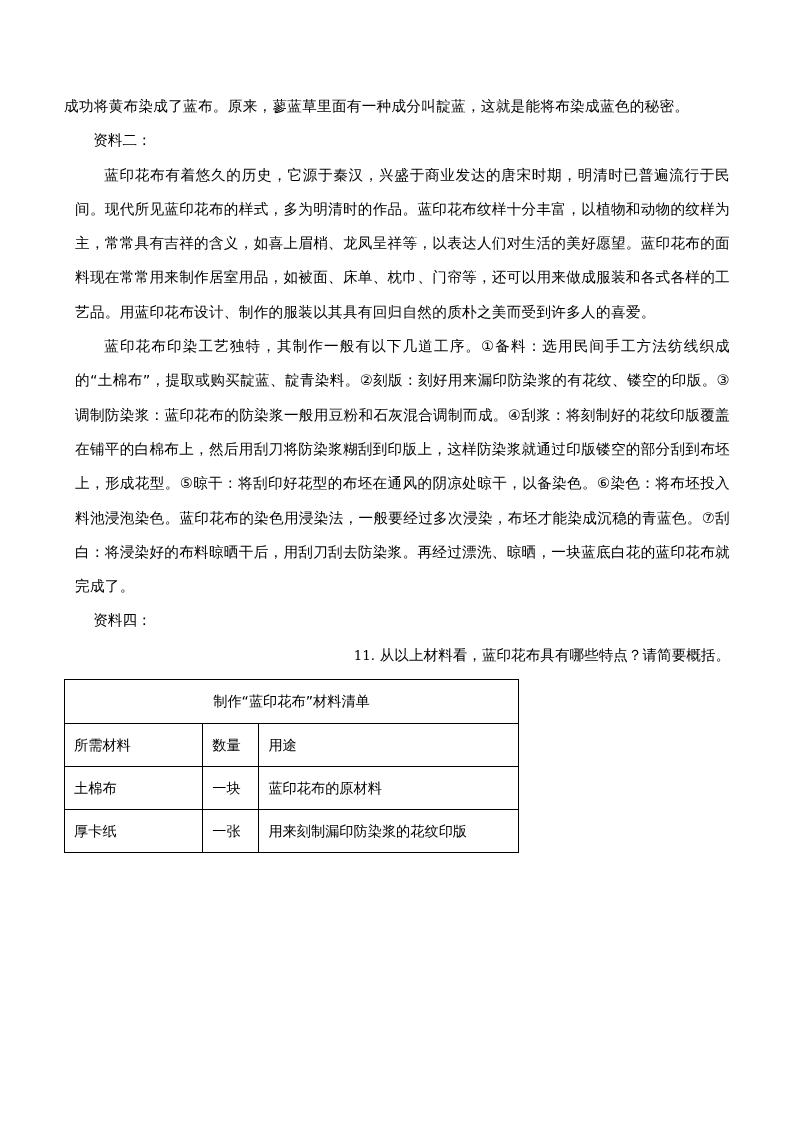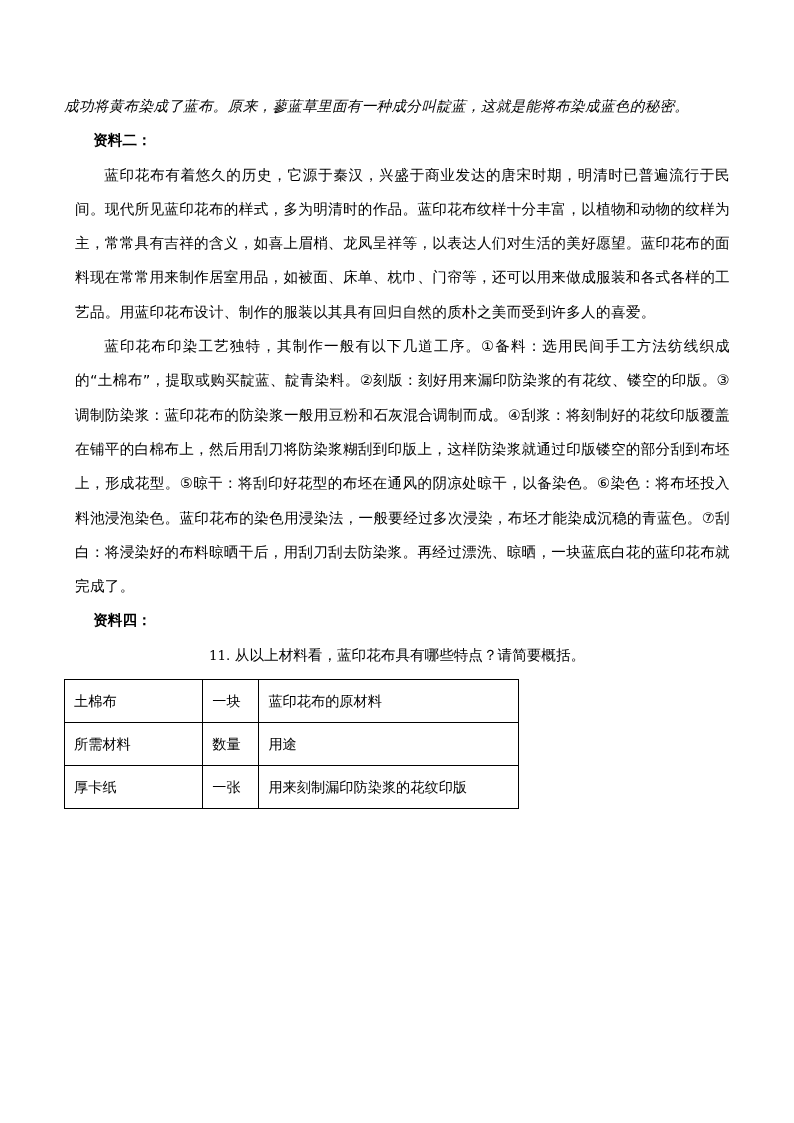--- a/index.html
+++ b/index.html
@@ -32,40 +32,38 @@
     font-size: 14.6px;
     line-height: 34.3px;
     text-align: justify;
     text-justify: inter-ideograph;
     margin: 0;
     letter-spacing: 0.02em;
     white-space: normal;
   }
   .para.continue {
     text-indent: 0;
-    font-style: italic;
   }
   .para.indent2 {
     text-indent: 2em;
     margin-left: 11px;
   }
   .label-line {
     font-size: 14.6px;
     line-height: 34.3px;
     margin: 0;
     text-indent: 2em;
-    font-weight: bold;
   }
 
   .question {
     font-size: 14.6px;
     line-height: 34.6px;
     margin: 0;
     text-indent: 0;
-    text-align: center;
+    text-align: right;
   }
   .qnum {
     font-family: "DejaVu Serif", "Liberation Serif", serif;
     font-size: 13.4px;
   }
 
   
   .mat-table-wrap {
     margin-top: 6px;
   }
@@ -116,28 +114,31 @@
 
     <div class="mat-table-wrap">
       <table class="mat-table">
         <colgroup>
           <col class="c-mat">
           <col class="c-qty">
           <col class="c-use">
         </colgroup>
         <tbody>
           <tr>
-            <td>土棉布</td>
-            <td>一块</td>
-            <td>蓝印花布的原材料</td>
+            <td class="title-cell" colspan="3">制作“蓝印花布”材料清单</td>
           </tr>
           <tr>
             <td>所需材料</td>
             <td>数量</td>
             <td>用途</td>
+          </tr>
+          <tr>
+            <td>土棉布</td>
+            <td>一块</td>
+            <td>蓝印花布的原材料</td>
           </tr>
           <tr>
             <td>厚卡纸</td>
             <td>一张</td>
             <td>用来刻制漏印防染浆的花纹印版</td>
           </tr>
 
         </tbody>
       </table>
     </div>

